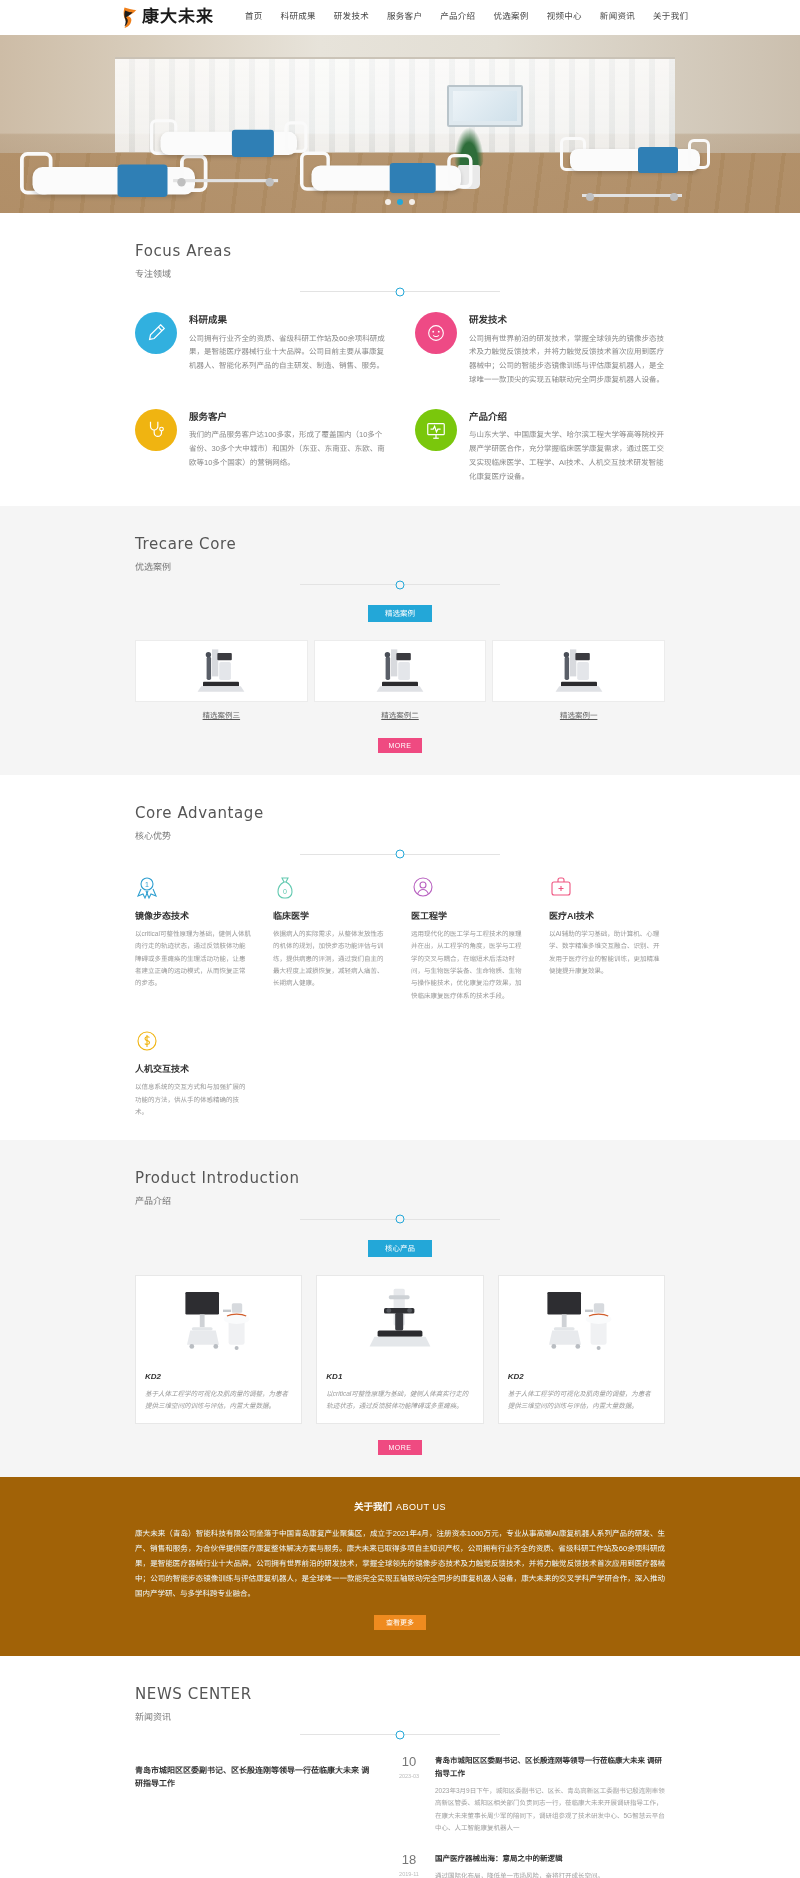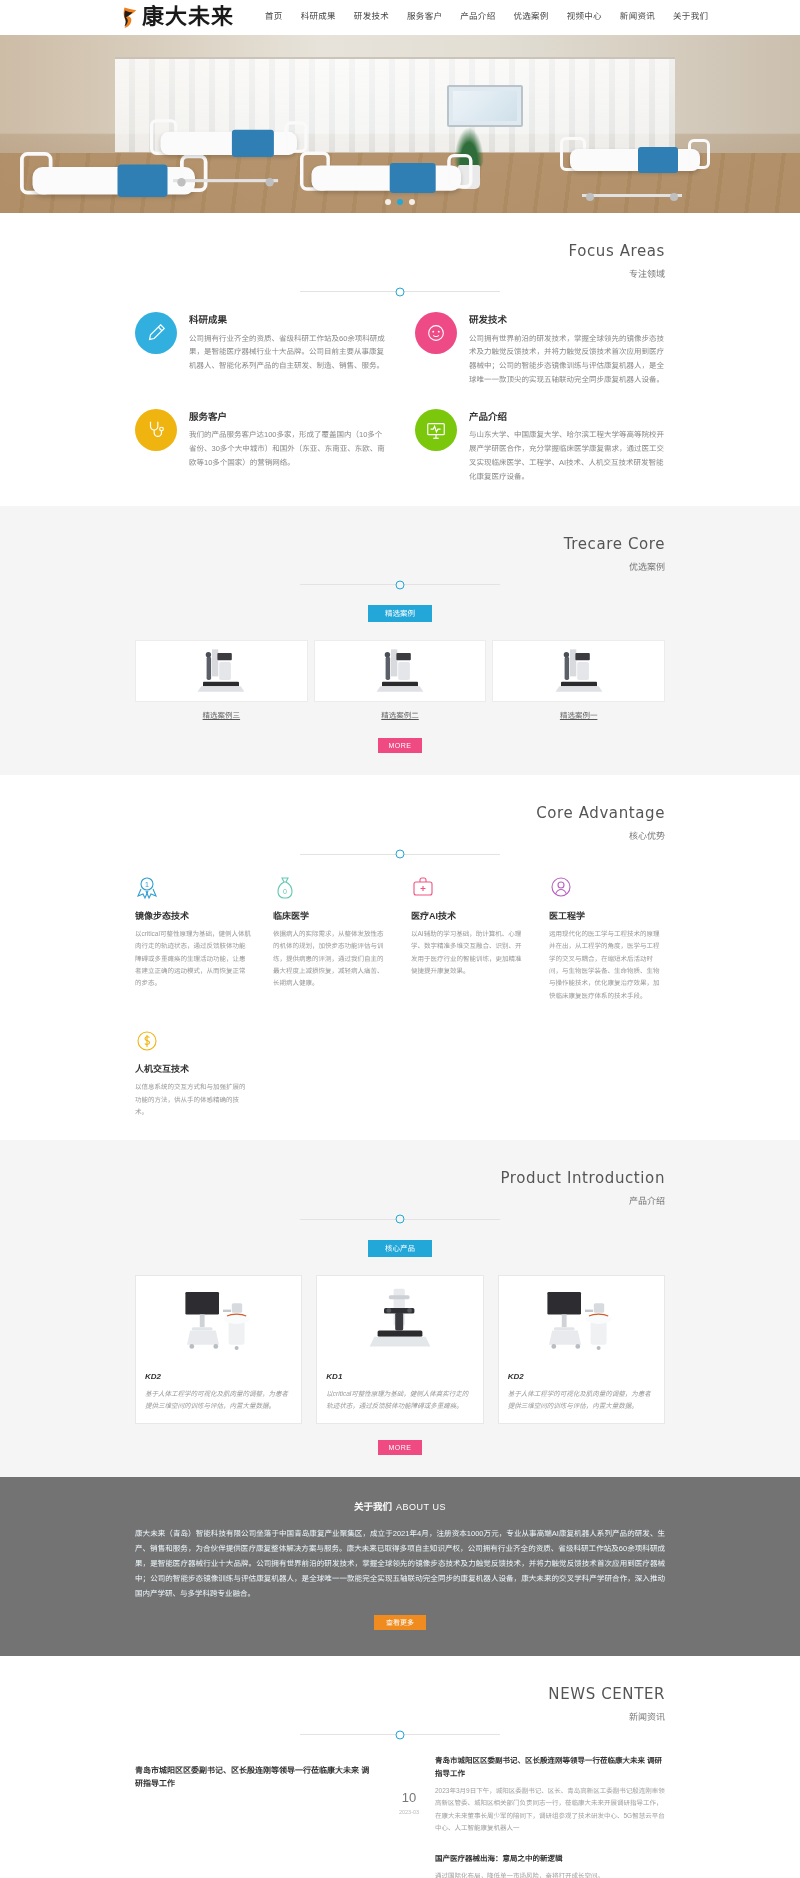--- a/index.html
+++ b/index.html
@@ -17,21 +17,21 @@
   header.site-header {
     height:35px; background:#fff; display:flex; align-items:center;
     justify-content:center; border-bottom:1px solid #fff;
   }
   .hdr-inner { width:560px; display:flex; align-items:center; }
   .logo-block { display:flex; align-items:center; gap:4px; }
   .logo-mark { width:18px; height:22px; position:relative; }
   .logo-mark svg { display:block; }
   .logo-text {
     font-family:"DejaVu Serif","Liberation Serif",serif;
-    font-size:22px; font-weight:bold; color:#1a1a1a; letter-spacing:1px;
+    font-size:17px; font-weight:bold; color:#1a1a1a; letter-spacing:1px;
     white-space:nowrap;
   }
   nav.main-nav { display:flex; margin-left:22px; }
   nav.main-nav a {
     font-size:8.5px; color:#444; text-decoration:none; padding:0 9px;
     white-space:nowrap; letter-spacing:.3px;
   }
 
   
   .hero {
@@ -115,21 +115,21 @@
     justify-content:center; gap:6px; z-index:5;
   }
   .hero-dots i {
     width:6px; height:6px; border-radius:50%; background:#ffffff; display:block;
     opacity:.85;
   }
   .hero-dots i.active { background:#23a7d8; opacity:1; }
 
   
   .sec { padding:26px 0 22px; }
-  .sec-head { text-align:right; margin-bottom:20px; }
+  .sec-head { text-align:left; margin-bottom:20px; }
   .sec-head .en {
     font-size:15px; color:#555; font-weight:normal; letter-spacing:.6px;
     font-family:"DejaVu Sans","Liberation Sans",sans-serif;
   }
   .sec-head .cn { font-size:9px; color:#777; margin-top:4px; }
   .sec-divider {
     width:200px; height:1px; background:#e3e3e3; margin:10px auto 0;
     position:relative;
   }
   .sec-divider span {
@@ -191,21 +191,21 @@
     height:88px; display:flex; align-items:center; justify-content:center;
     background:#fff;
   }
   .prod-img svg { width:80px; height:80px; }
   .prod-meta { padding:7px 9px 11px; }
   .prod-meta h5 { font-size:8px; color:#333; font-weight:bold; margin-bottom:4px; }
   .prod-meta p { font-size:6.5px; color:#9a9a9a; line-height:1.85; }
 
   
   .about {
-    background:#737373; padding:22px 0 26px; color:#fff;
+    background:#a16207; padding:22px 0 26px; color:#fff;
   }
   .about .ttl { text-align:center; font-size:9.5px; margin-bottom:12px; }
   .about .ttl b { font-weight:bold; }
   .about .ttl .en { font-size:9px; letter-spacing:.5px; margin-left:4px; }
   .about p { font-size:7.5px; line-height:2.0; color:#effaff; text-align:justify; }
   .about-btn {
     display:block; margin:14px auto 0; width:52px; height:15px;
     background:#ef8b1f; color:#fff; font-size:7px; border:0; cursor:pointer;
     text-align:center; line-height:15px;
   }
@@ -247,21 +247,21 @@
   .news-photo .ph .person:before{
     content:""; position:absolute; left:3px; top:-6px; width:6px; height:6px;
     border-radius:50%; background:#d8b79b;
   }
   .news-photo .cap { font-size:8px; color:#333; font-weight:bold; margin-top:10px; line-height:1.6; }
 
   .news-list { flex:1; }
   .news-row { display:flex; gap:10px; padding:0 0 11px; }
   .news-row + .news-row { padding-top:8px; }
   .news-date { width:32px; flex:0 0 32px; text-align:center; }
-  .news-date .d { font-size:13px; color:#777; line-height:1.15;margin-top:36px; }
+  .news-date .d { font-size:13px; color:#777; line-height:1.15; }
   .news-date .m { font-size:5.5px; color:#bbb; margin-top:2px; }
   .news-body h5 { font-size:7.5px; color:#333; font-weight:bold; line-height:1.7; }
   .news-body p { font-size:6.5px; color:#a0a0a0; line-height:1.9; margin-top:4px; }
 </style>
 </head>
 <body>
 
 <div class="wrap">
 
   <header class="site-header">
@@ -507,40 +507,40 @@
                 <path d="M13 7c4 2 6 6 6 10a6 6 0 0 1-6 6h-2a6 6 0 0 1-6-6c0-4 2-8 6-10"></path>
               <text x="12" y="19" font-size="7" fill="#62c9b0" stroke="none" text-anchor="middle">0</text>
             </svg>
           </div>
           <h4>临床医学</h4>
           <p>依据病人的实际需求，从整体发放性态的机体的规划，加快步态功能评估与训练，提供病患的评测，通过我们自主的最大程度上减损恢复，减轻病人痛苦、长期病人健康。</p>
         </div>
 
         <div class="adv-item">
           <div class="ico">
+            <svg viewBox="0 0 24 26" fill="none" stroke="#b861c0" stroke-width="1.1">
+              <circle cx="12" cy="12" r="9"></circle>
+                <circle cx="12" cy="10" r="3"></circle>
+              <path d="M6.5 19c1.3-3 3.3-4.5 5.5-4.5s4.2 1.5 5.5 4.5"></path>
+            </svg>
+          </div>
+          <h4>医工程学</h4>
+          <p>运用现代化的医工学与工程技术的原理并在出，从工程学的角度，医学与工程学的交叉与耦合，在缩短术后活动时间，与生物医学装备、生命物质、生物与操作能技术，优化康复治疗效果，加快临床康复医疗体系的技术手段。</p>
+        </div>
+
+        <div class="adv-item">
+          <div class="ico">
             <svg viewBox="0 0 24 26" fill="none" stroke="#ef5480" stroke-width="1.1">
               <rect x="3" y="7" width="18" height="13" rx="2"></rect>
               <path d="M9 7V5a2 2 0 0 1 2-2h2a2 2 0 0 1 2 2v2"></path>
               <path d="M12 11v5M9.5 13.5h5"></path>
             </svg>
           </div>
           <h4>医疗AI技术</h4>
           <p>以AI辅助的学习基础，助计算机、心理学、数字精准多维交互融合、识别、开发用于医疗行业的智能训练，更加精准便捷提升康复效果。</p>
-        </div>
-
-        <div class="adv-item">
-          <div class="ico">
-            <svg viewBox="0 0 24 26" fill="none" stroke="#b861c0" stroke-width="1.1">
-              <circle cx="12" cy="12" r="9"></circle>
-                <circle cx="12" cy="10" r="3"></circle>
-              <path d="M6.5 19c1.3-3 3.3-4.5 5.5-4.5s4.2 1.5 5.5 4.5"></path>
-            </svg>
-          </div>
-          <h4>医工程学</h4>
-          <p>运用现代化的医工学与工程技术的原理并在出，从工程学的角度，医学与工程学的交叉与耦合，在缩短术后活动时间，与生物医学装备、生命物质、生物与操作能技术，优化康复治疗效果，加快临床康复医疗体系的技术手段。</p>
         </div>
 
         <div class="adv-item">
           <div class="ico">
             <svg viewBox="0 0 24 26" fill="none" stroke="#f0b411" stroke-width="1.1">
               <circle cx="12" cy="13" r="9"></circle>
               <path d="M14.5 9.5c-.7-.9-4.5-1.3-4.5 1.2s4.5 1.3 4.5 3.8c0 2.4-3.8 2.1-4.7 1.1"></path>
               <path d="M12 7v12"></path>
             </svg>
           </div>

